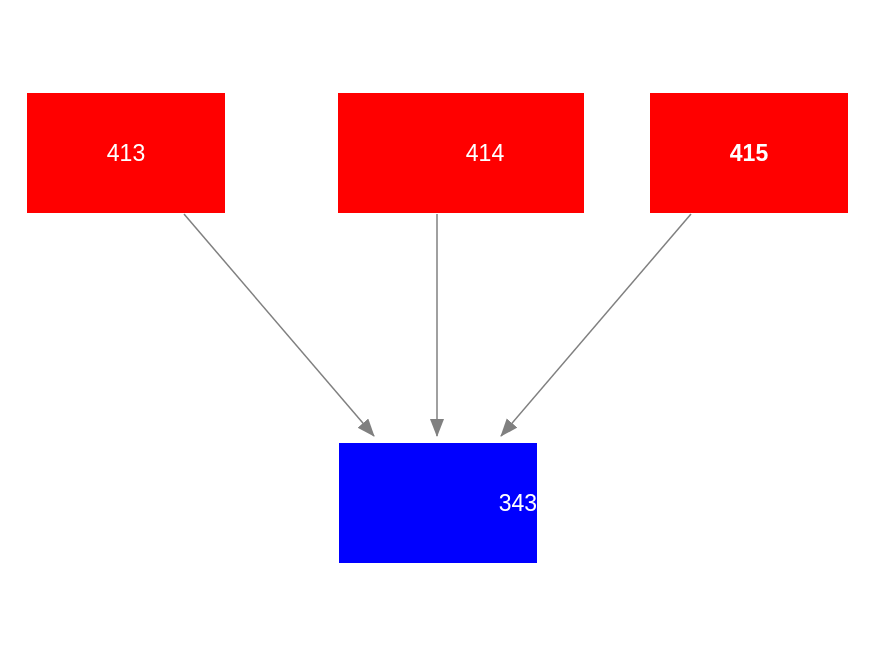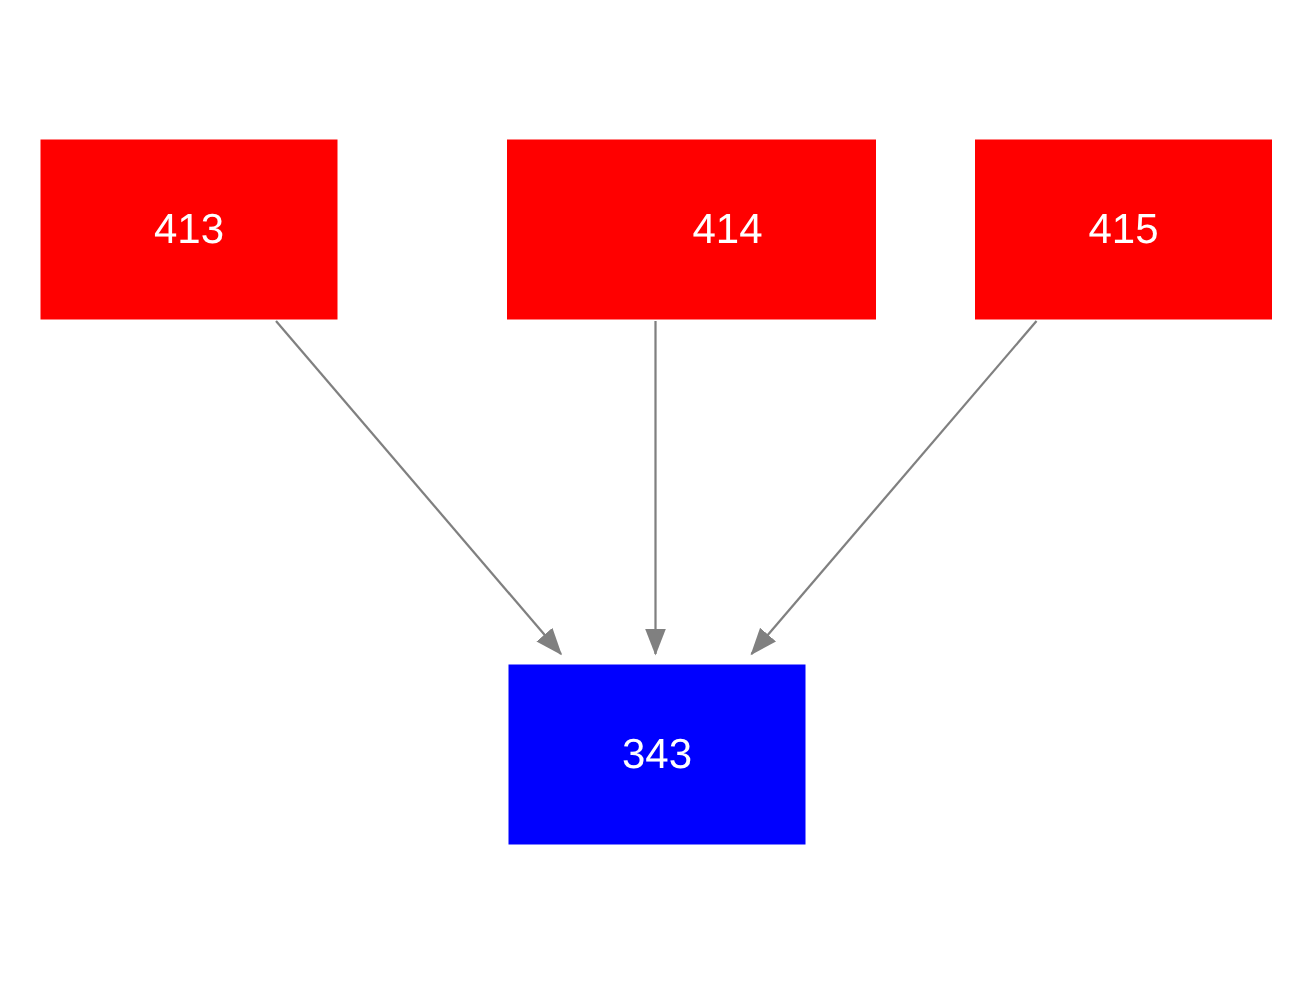--- a/index.html
+++ b/index.html
@@ -16,29 +16,29 @@
     overflow: hidden;
   }
   .node {
     position: absolute;
     width: 198px;
     height: 120px;
     display: flex;
     align-items: center;
     justify-content: center;
     color: #ffffff;
-    font-size: 28px;
+    font-size: 23px;
     user-select: none;
   }
   .node.source { background: #ff0000; }
-  .node.target { background: #0000ff; }
+  .node.target { background: #0000ff; justify-content: flex-end; }
 
   #node-413 { left: 27px;  top: 93px; }
   #node-414 { left: 338px; top: 93px; padding-left: 48px; }
-  #node-415 { left: 650px; top: 93px; }
+  #node-415 { left: 650px; top: 93px; font-weight: bold; }
   #node-343 { left: 339px; top: 443px; }
 
   .edges-layer {
     position: absolute;
     left: 0;
     top: 0;
     width: 875px;
     height: 656px;
     pointer-events: none;
   }

